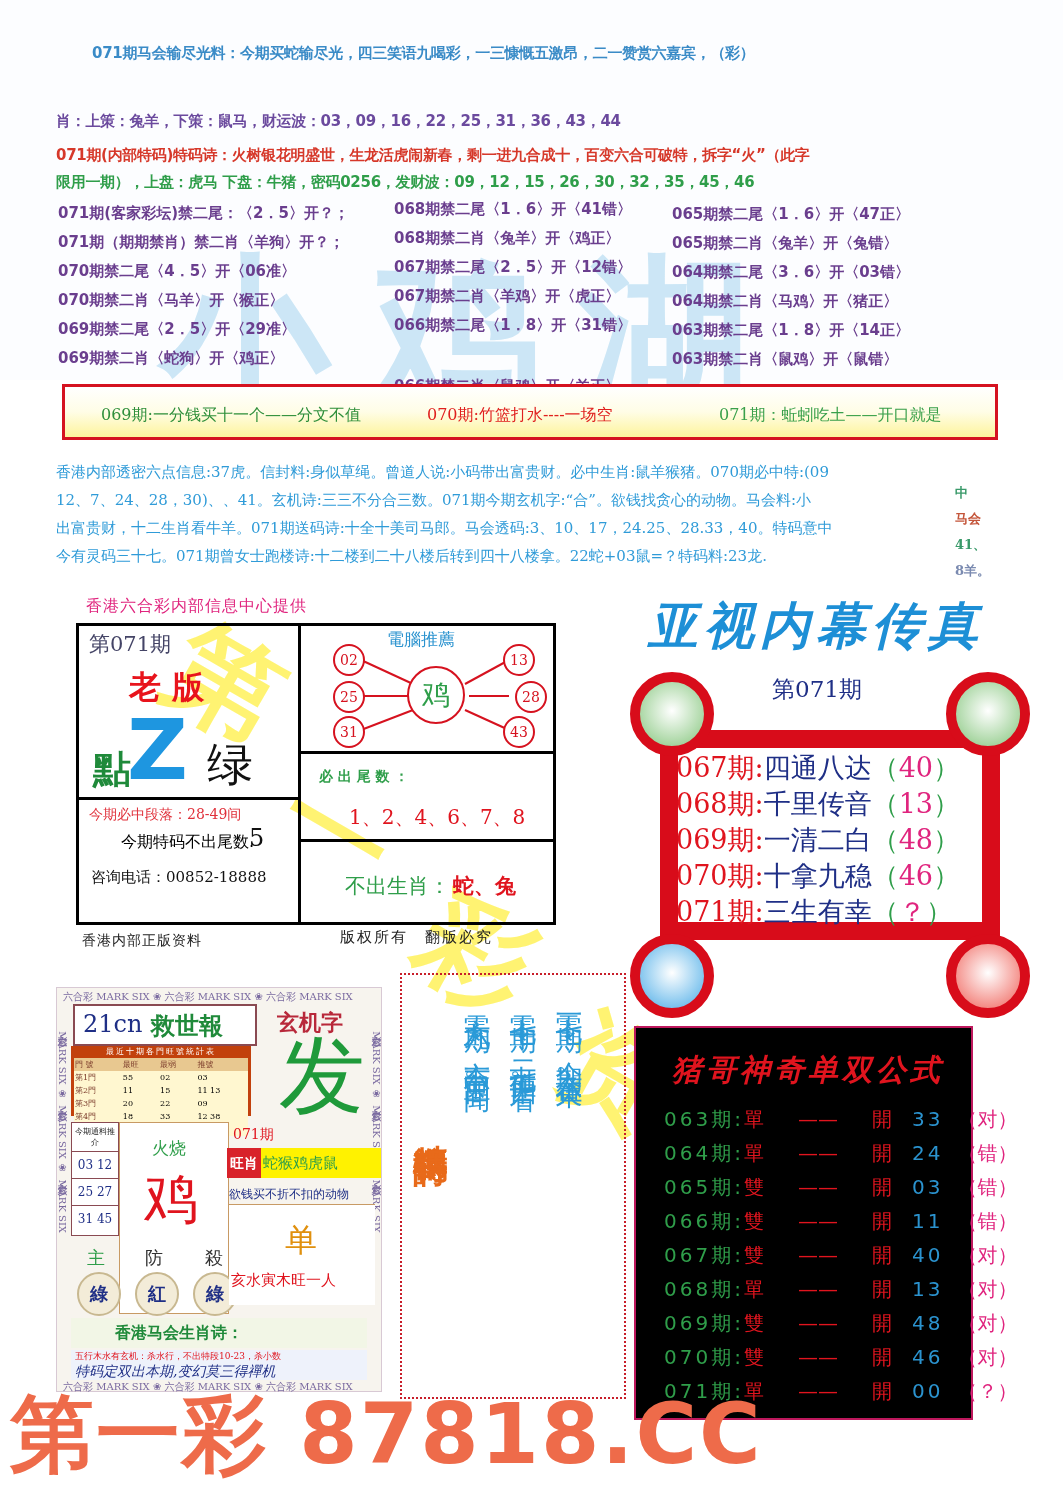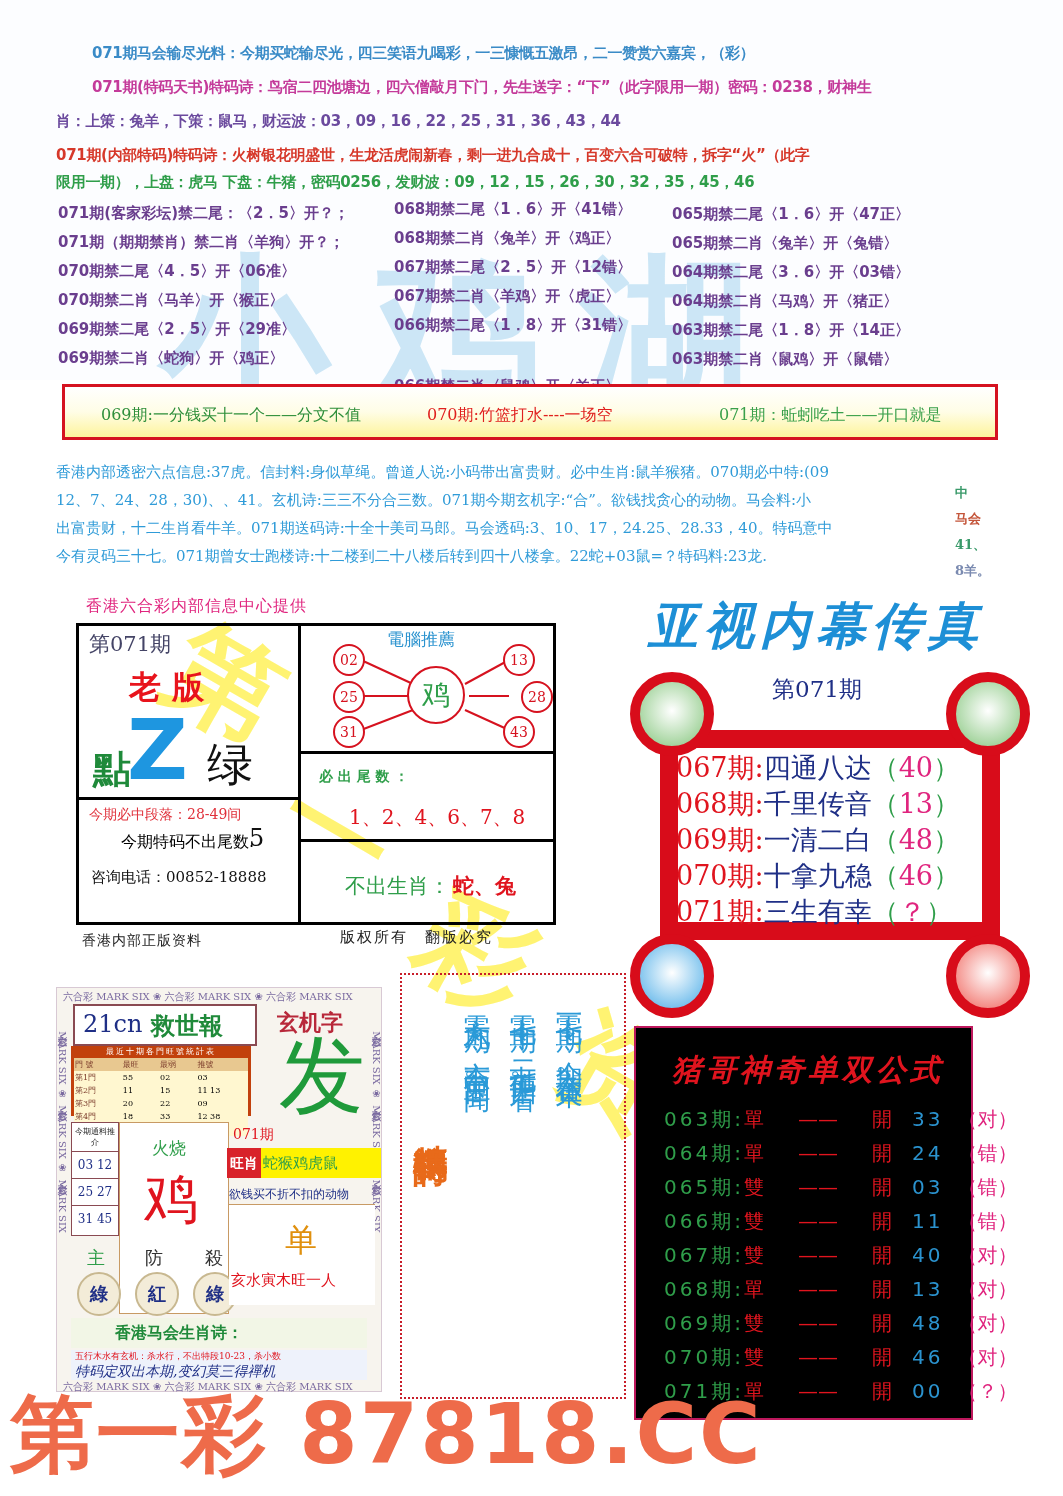--- a/index.html
+++ b/index.html
@@ -53,21 +53,20 @@
   
   #footer{left:10px;top:1392px;font-size:84px;font-weight:bold;color:#ee6b4a;white-space:nowrap;
           font-family:"DejaVu Sans",sans-serif;letter-spacing:2px;line-height:1;}
 </style>
 </head>
 <body>
 
 <div id="top" class="abs">
   <div class="wm">小鸡湖</div>
   <div class="tline" style="left:92px;top:44px;color:#3a8bc7;">071期马会输尽光料：今期买蛇输尽光，四三笑语九喝彩，一三慷慨五激昂，二一赞赏六嘉宾，（彩）</div>
-  <div class="tline" style="left:92px;top:78px;color:#c43a9a;">071期(特码天书)特码诗：鸟宿二四池塘边，四六僧敲月下门，先生送字：“下”（此字限用一期）密码：0238，财神生</div>
   <div class="tline" style="left:56px;top:112px;color:#6b4a9e;">肖：上策：兔羊，下策：鼠马，财运波：03，09，16，22，25，31，36，43，44</div>
   <div class="tline" style="left:56px;top:146px;color:#d6382a;">071期(内部特码)特码诗：火树银花明盛世，生龙活虎闹新春，剩一进九合成十，百变六合可破特，拆字“火”（此字</div>
   <div class="tline" style="left:56px;top:173px;color:#2f9e4a;">限用一期），上盘：虎马 下盘：牛猪，密码0256，发财波：09，12，15，26，30，32，35，45，46</div>
 
   <div>
     <div class="ban" style="left:58px;top:204px;">071期(客家彩坛)禁二尾：〈2．5〉开？；</div>
     <div class="ban" style="left:58px;top:233px;">071期（期期禁肖）禁二肖〈羊狗〉开？；</div>
     <div class="ban" style="left:58px;top:262px;">070期禁二尾〈4．5〉开〈06准〉</div>
     <div class="ban" style="left:58px;top:291px;">070期禁二肖〈马羊〉开〈猴正〉</div>
     <div class="ban" style="left:58px;top:320px;">069期禁二尾〈2．5〉开〈29准〉</div>
@@ -138,21 +137,21 @@
       <line x1="60" y1="70" x2="108" y2="70" stroke="#d6121f" stroke-width="2"></line>
       <line x1="60" y1="104" x2="112" y2="84" stroke="#d6121f" stroke-width="2"></line>
       <line x1="164" y1="58" x2="208" y2="34" stroke="#d6121f" stroke-width="2"></line>
       <line x1="168" y1="70" x2="208" y2="70" stroke="#d6121f" stroke-width="2"></line>
       <line x1="164" y1="84" x2="208" y2="104" stroke="#d6121f" stroke-width="2"></line>
     </svg>
     <div class="ring" style="left:32px;top:18px;">02</div>
     <div class="ring" style="left:32px;top:55px;">25</div>
     <div class="ring" style="left:32px;top:90px;">31</div>
     <div class="ring" style="left:202px;top:18px;">13</div>
-    <div class="ring" style="left:220px;top:55px;">28</div>
+    <div class="ring" style="left:214px;top:55px;">28</div>
     <div class="ring" style="left:202px;top:90px;">43</div>
     <div class="ring" style="left:106px;top:40px;width:54px;height:54px;line-height:54px;font-size:28px;color:#2f9e4a;">鸡</div>
   </div>
   <div id="c4" class="cell">
     <div class="abs" style="left:18px;top:14px;font-size:14px;color:#2f9e4a;font-weight:bold;white-space:pre;">必 出 尾 数 ：</div>
     <div class="abs" style="left:48px;top:50px;font-size:20px;color:#e0141e;white-space:nowrap;">1、2、4、6、7、8</div>
   </div>
   <div id="c5" class="cell">
     <div class="abs" style="left:32px;top:30px;font-size:21px;color:#2f9e4a;white-space:nowrap;font-family:'DejaVu Sans',sans-serif;margin-left:12px;">不出生肖：</div>
     <div class="abs" style="left:152px;top:30px;font-size:21px;color:#e0141e;white-space:nowrap;font-family:'DejaVu Sans',sans-serif;font-weight:bold;">蛇、兔</div>

